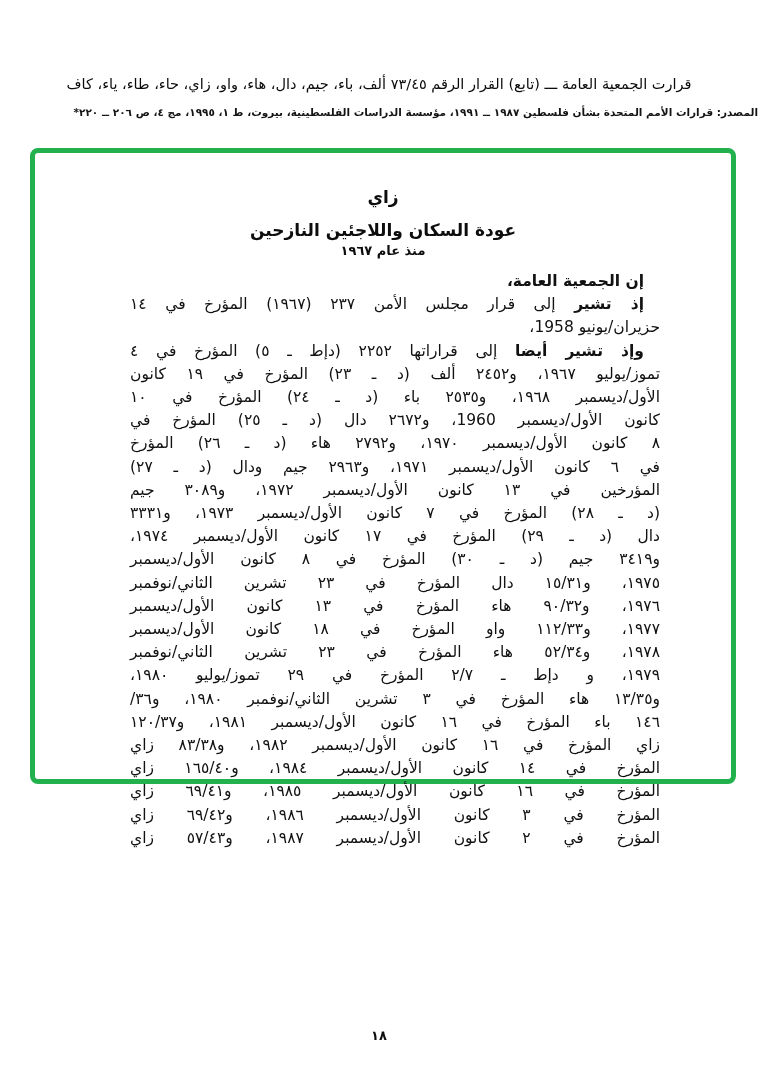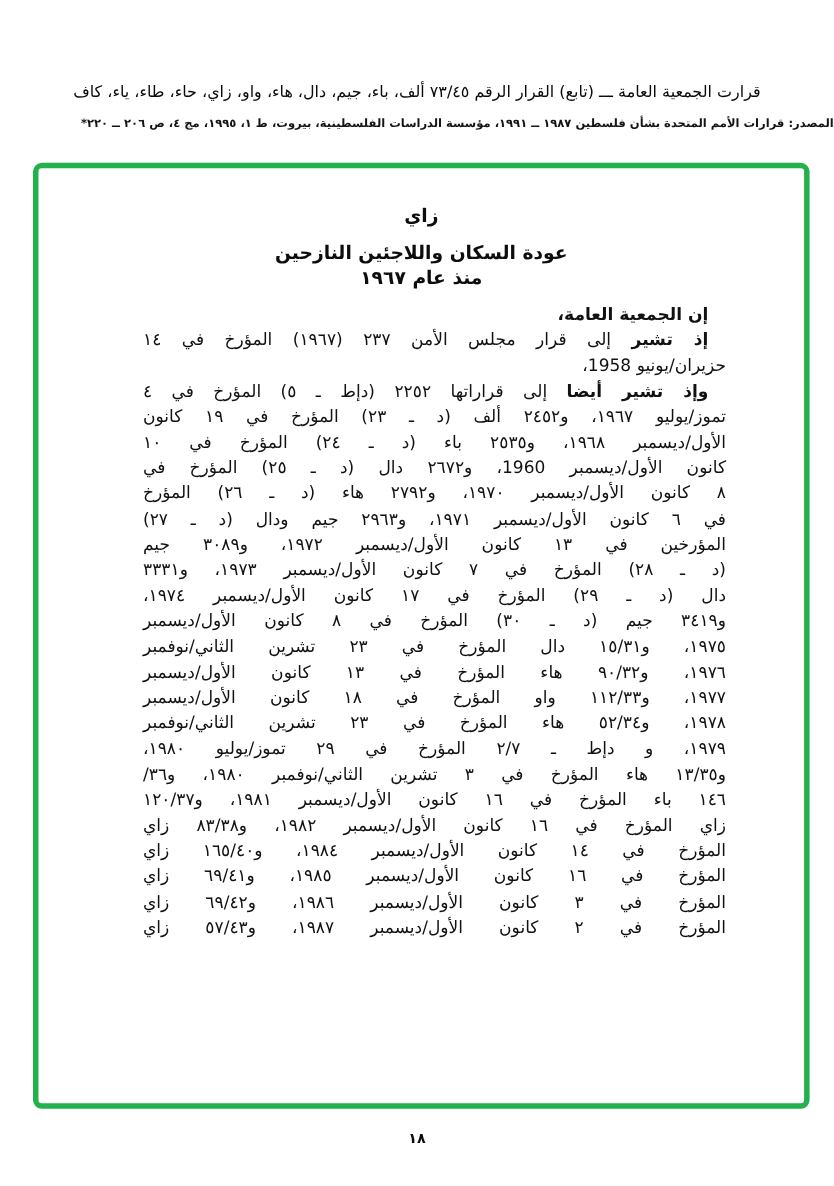--- a/index.html
+++ b/index.html
@@ -20,40 +20,40 @@
   }
   .hdr-source{
     position:absolute;top:106px;left:0;right:0;
     direction:rtl;text-align:right;
     font-size:10.5px;font-weight:bold;
     white-space:nowrap;
     color:#141414;
   }
   .green-box{
     position:absolute;left:30px;top:148px;
-    width:706px;height:860px;
+    width:706px;height:636px;
     box-sizing:border-box;
     border:5px solid #22b14c;
     border-radius:8px;
     background:#ffffff;
   }
   .sec-letter{
     margin-top:34px;
     direction:rtl;text-align:center;
     font-size:17px;font-weight:bold;
   }
   .res-title{
     margin-top:13px;
     direction:rtl;text-align:center;
     font-size:17px;font-weight:bold;
   }
   .res-subtitle{
     margin-top:3px;
     direction:rtl;text-align:center;
-    font-size:17px;font-weight:bold;
+    font-size:13px;font-weight:bold;
   }
   .body-text{
     margin-top:12px;
     padding:0 71px 0 95px;
     direction:rtl;
     font-size:15.5px;
     line-height:23.2px;
     color:#111;
   }
   .body-text .line{min-height:23.2px;}

